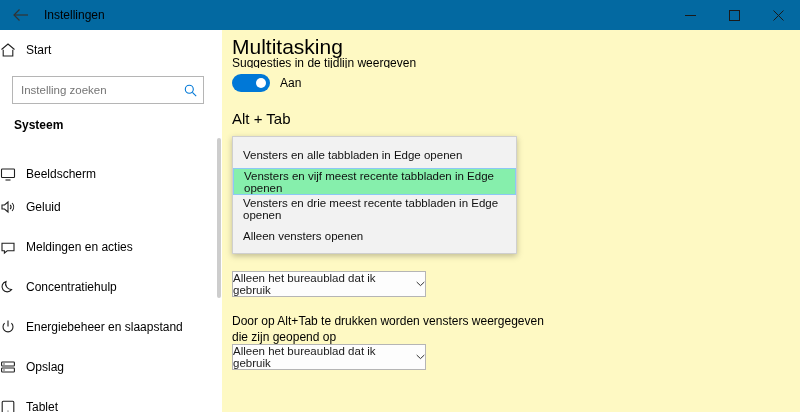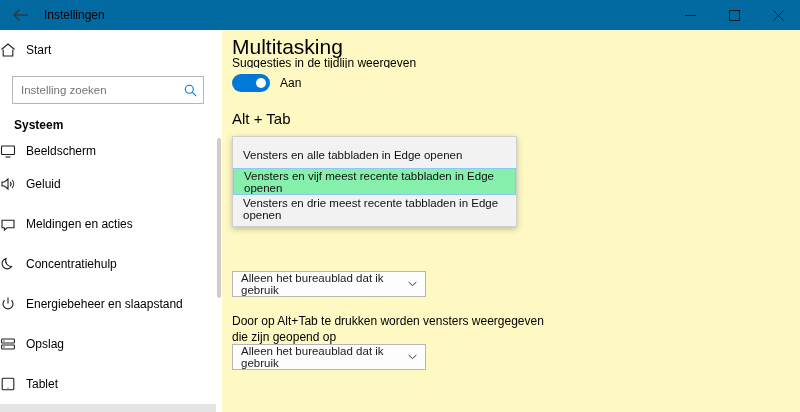--- a/index.html
+++ b/index.html
@@ -200,21 +200,21 @@
     line-height: 16px;
   }
   .combo {
     position: absolute;
     height: 26px;
     border: 1px solid #b5b5b5;
     background: #fdfdfd;
     display: flex;
     align-items: center;
     justify-content: space-between;
-    padding: 0 8px;
+    padding: 0 0;
     font-size: 11.5px;
     color: #1a1a1a;
     box-sizing: border-box;
   }
   .combo .chev {
     color: #333;
     font-size: 9px;
     margin-left: 10px;
   }
 
@@ -294,21 +294,21 @@
           <circle cx="5.3" cy="5.3" r="4" fill="none" stroke="#0078d7" stroke-width="1.1"></circle>
           <path d="M8.4 8.4 L12.2 12.2" stroke="#0078d7" stroke-width="1.1"></path>
         </svg>
       </span>
     </div>
 
     <div class="section-label">Systeem</div>
 
     <div class="nav-list">
 
-      <div class="nav-item" style="height:26px; overflow:hidden;">
+      <div class="nav-item" style="height:26px; overflow:hidden;margin-top:23px;">
         <span class="nav-icon">
           <svg width="16" height="16" viewBox="0 0 16 16" aria-hidden="true">
             <rect x="1.5" y="3" width="13" height="8.5" rx="0.8" fill="none" stroke="#1f1f1f" stroke-width="1.1"></rect>
             <path d="M5.5 14 H10.5" stroke="#1f1f1f" stroke-width="1.1"></path>
           </svg>
         </span>
         <span>Beeldscherm</span>
       </div>
 
       <div class="nav-item">
@@ -425,15 +425,18 @@
   <div class="dropdown">
     <div class="dropdown-item">
       <span>Vensters en alle tabbladen in Edge openen</span>
     </div>
     <div class="dropdown-item highlight">
       <span>Vensters en vijf meest recente tabbladen in Edge openen</span>
     </div>
     <div class="dropdown-item">
       <span>Vensters en drie meest recente tabbladen in Edge openen</span>
     </div>
+    <div class="dropdown-item">
+      <span>Alleen vensters openen</span>
+    </div>
   </div>
 
 </div>
 
 </body></html>

